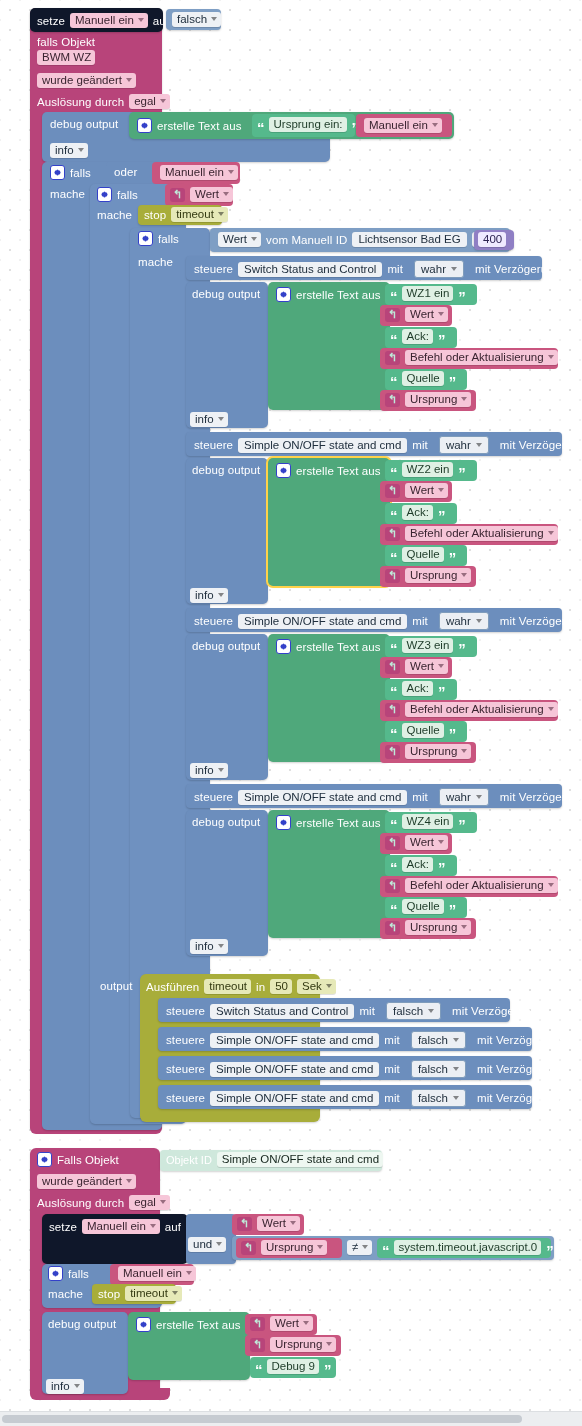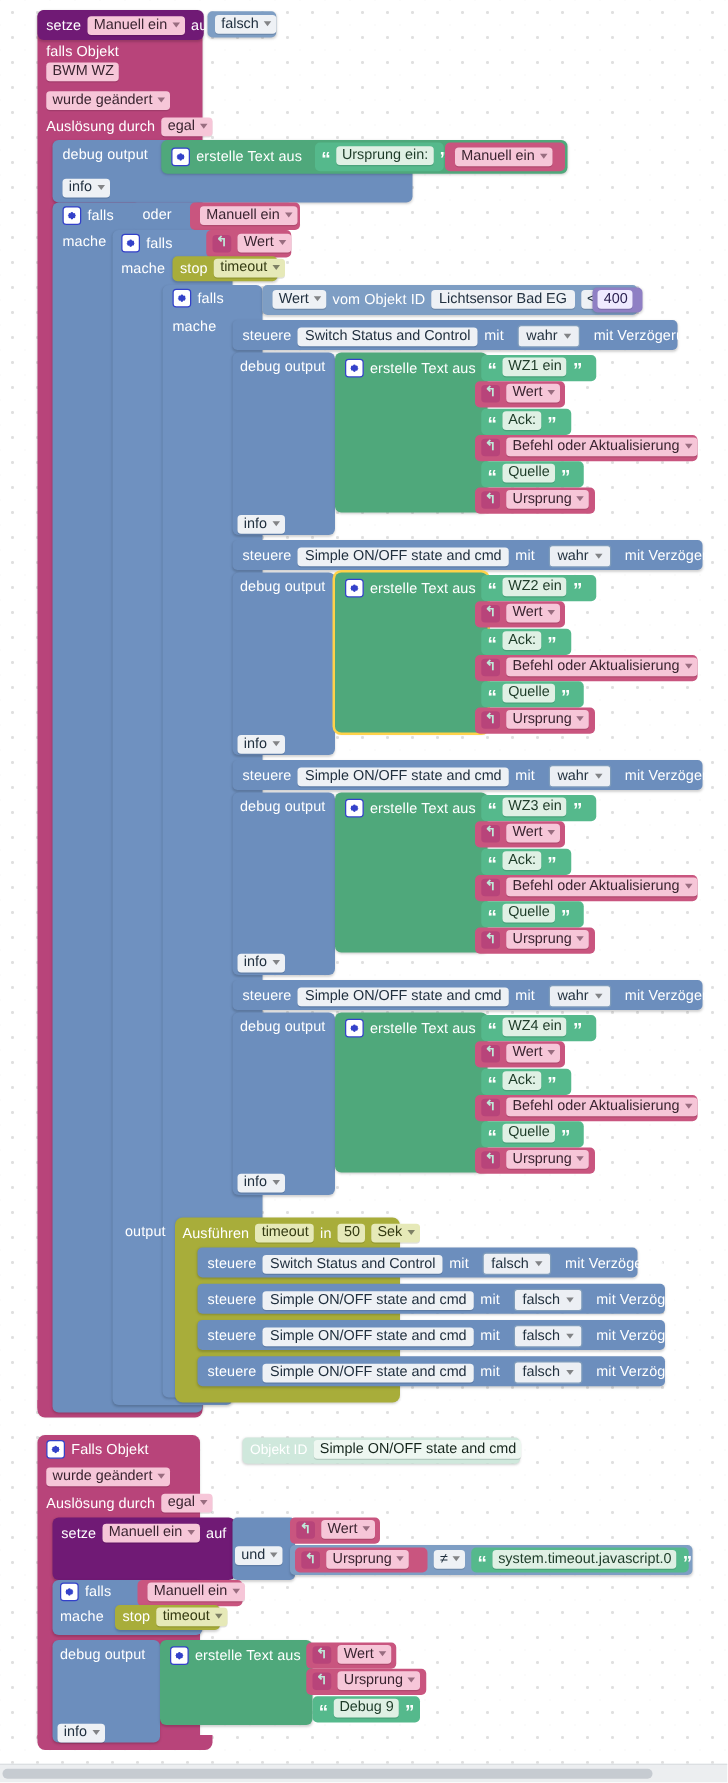--- a/index.html
+++ b/index.html
@@ -42,30 +42,30 @@
   .fld.olivef{background:#e6e9b8;color:#343a12;}
   
   .boolf{
     background:#eceff4;color:#22313f;font-size:11.5px;border-radius:3px;
     padding:2px 6px;display:inline-flex;align-items:center;gap:4px;
     border:1.5px solid #7f9cbb;
   }
 
   
   .c-mag{background:#b8447a;}           
-  .c-mag2{background:#701a75;}
+  .c-mag2{background:#0f172a;}
   .c-blue{background:#6c8ebd;}          
   .c-blue2{background:#6f91c0;}
   .c-green{background:#4fa87b;}         
   .c-green-s{background:#55b98c;}       
   .c-var{background:#c9557f;}           
   .c-olive{background:#a8ad3a;}         
   .c-steel{background:#7e9ec4;}         
   .c-purple{background:#8f7fc4;}        
-  .c-mint{background:#cfe8dc;margin-left:34px;}          
+  .c-mint{background:#cfe8dc;}          
 
   .rd{border-radius:5px;}
   .rd3{border-radius:4px;}
   .sh{box-shadow:0 1px 2px rgba(0,0,0,.18);}
 
   
   .gear{
     width:13px;height:13px;border-radius:3px;background:#ffffff;
     border:1.6px solid #3341c9;display:inline-flex;align-items:center;justify-content:center;flex:0 0 auto;
   }
@@ -230,21 +230,21 @@
 </div>
 <div class="blk lbl" style="left:138px;top:256px;">mache</div>
 <div class="blk lbl" style="left:100px;top:980px;">output</div>
 
 <div class="blk c-steel rd3 sh" style="left:210px;top:228px;width:300px;height:24px;">
   <div class="row" style="padding:4px 0 0 8px;">
     <span class="fld bluef">
       <span>Wert</span>
         <i class="caret"></i>
     </span>
-    <span class="lbl">vom Objekt ID</span>
+    <span class="lbl">vom Manuell ID</span>
     <span class="fld bluef plain">Lichtsensor Bad EG</span>
     <span class="fld bluef">
       <span>&lt;</span>
         <i class="caret"></i>
     </span>
   </div>
 </div>
 <div class="blk c-purple rd3 sh" style="left:474px;top:230px;width:40px;height:20px;">
   <div class="row" style="padding:2px 0 0 4px;">
     <span class="fld" style="background:#efeaff;color:#2d2352;">400</span>

